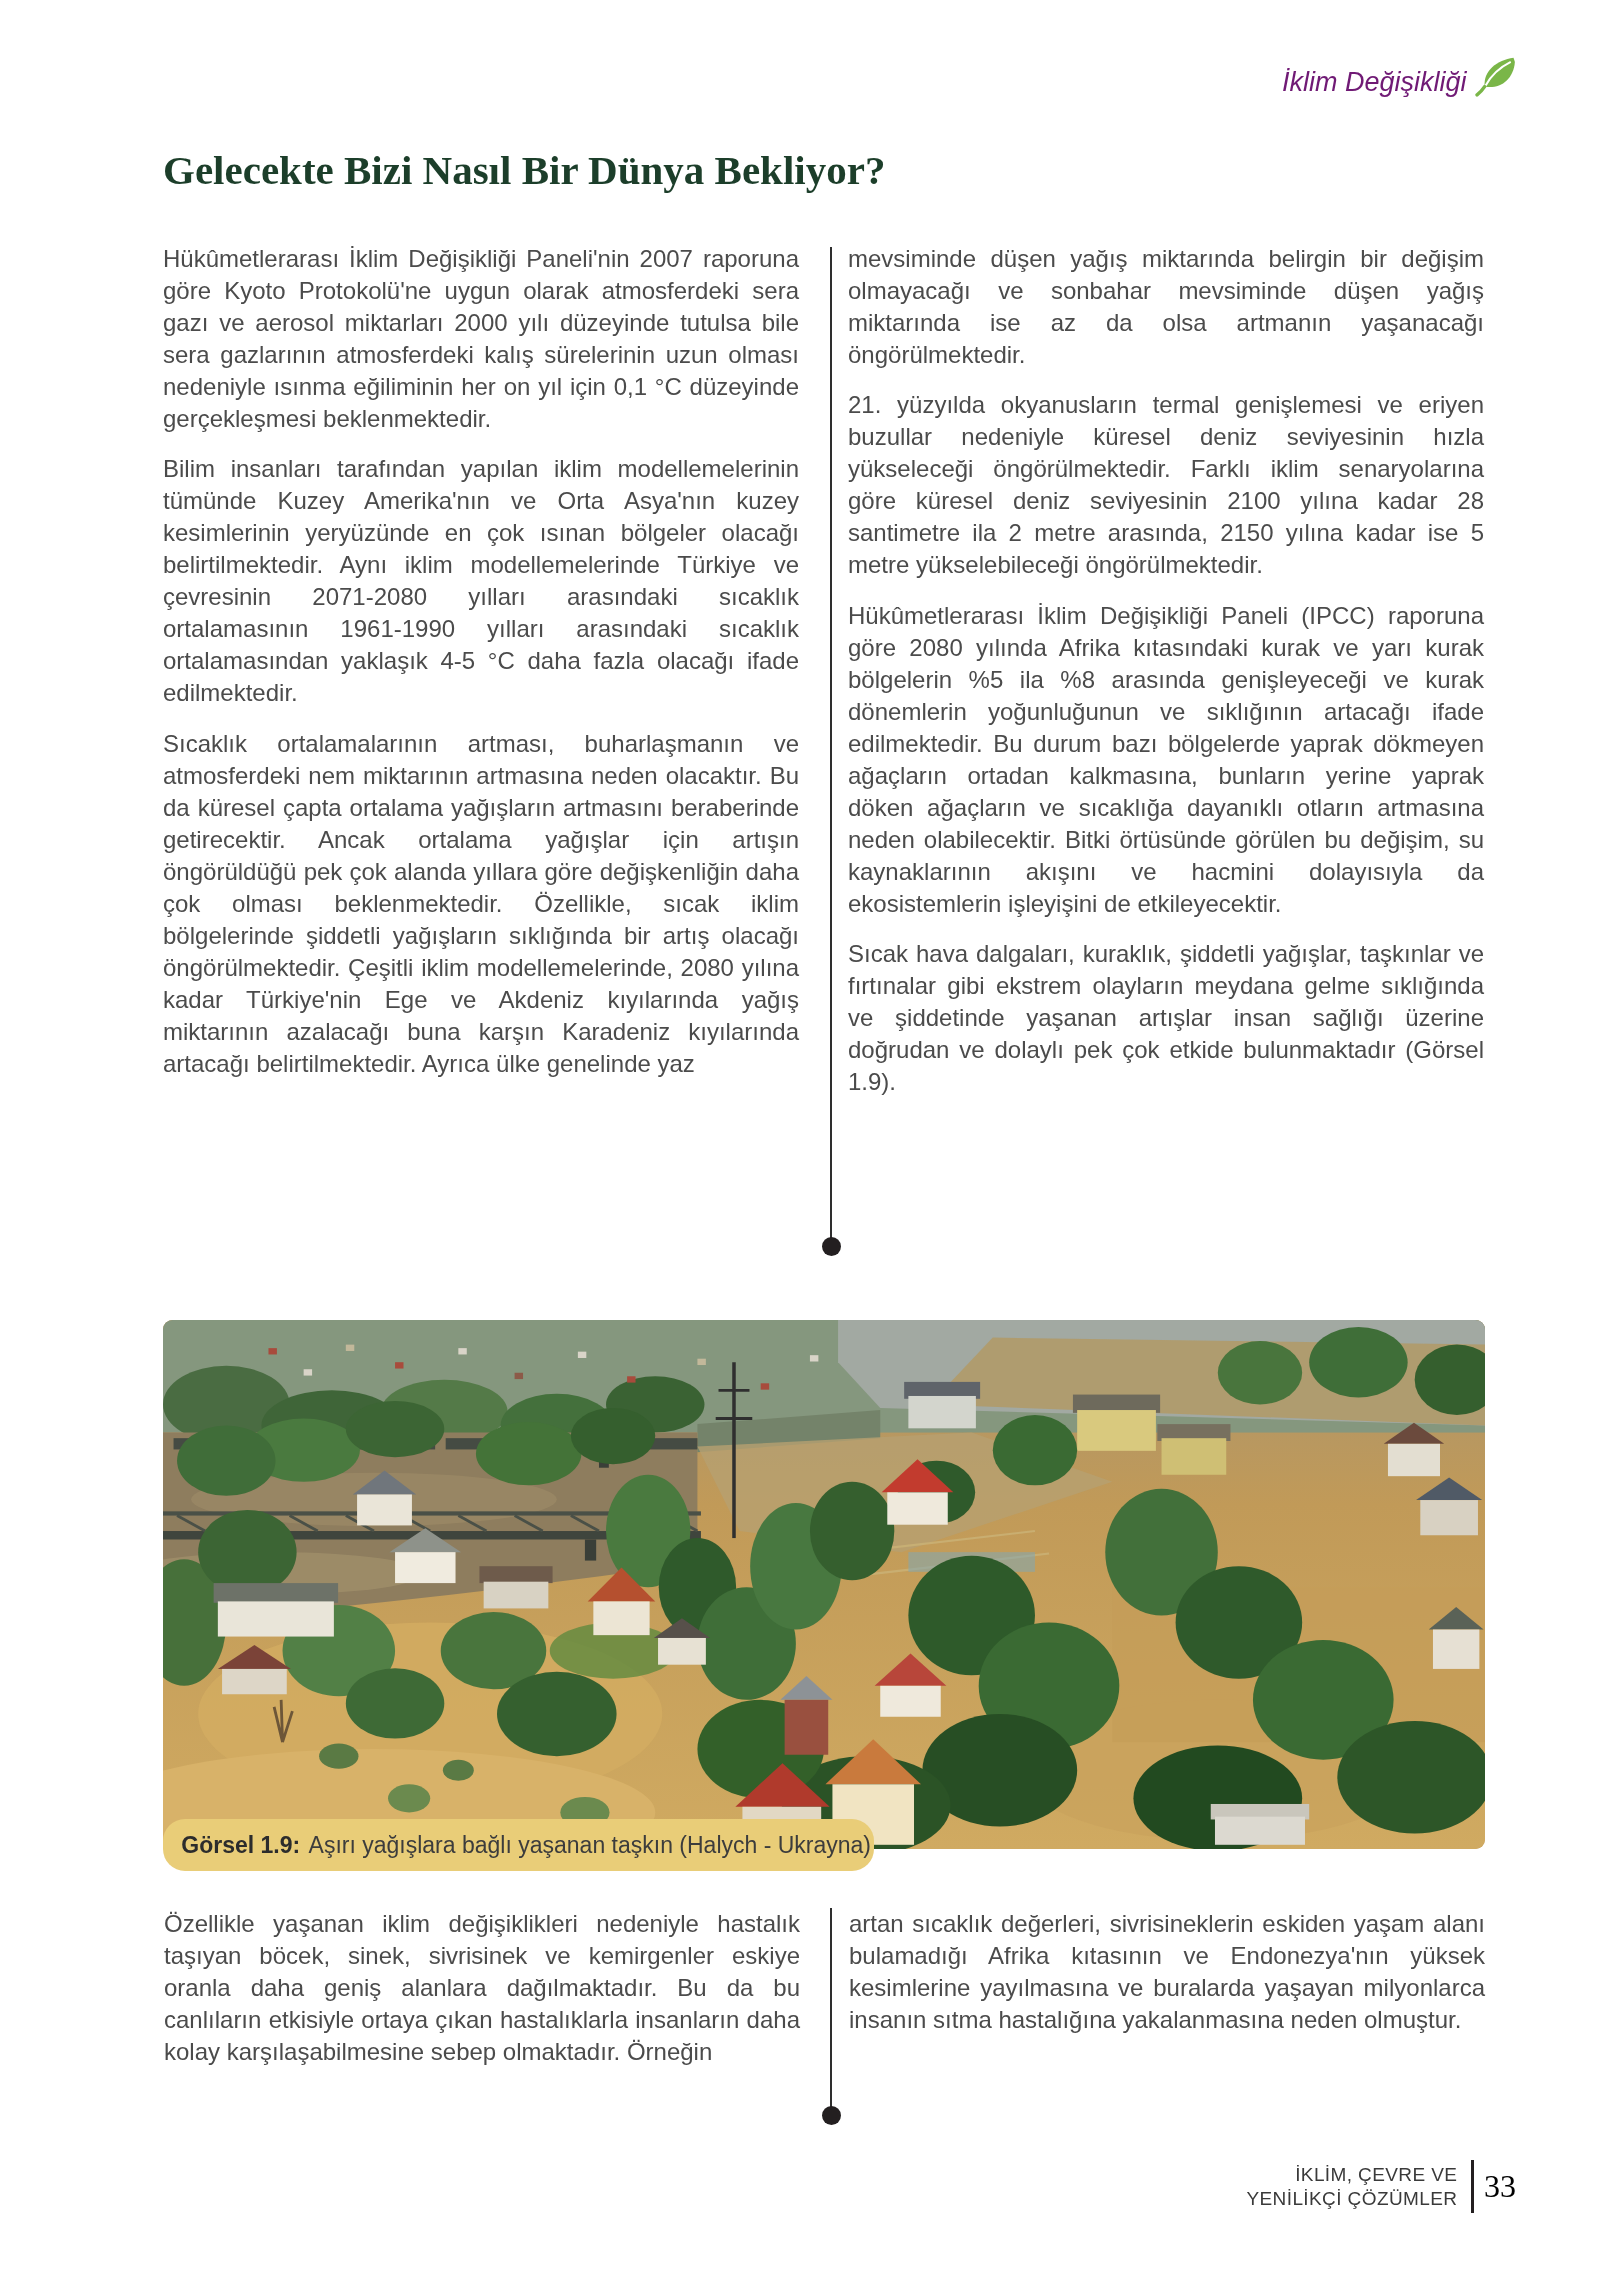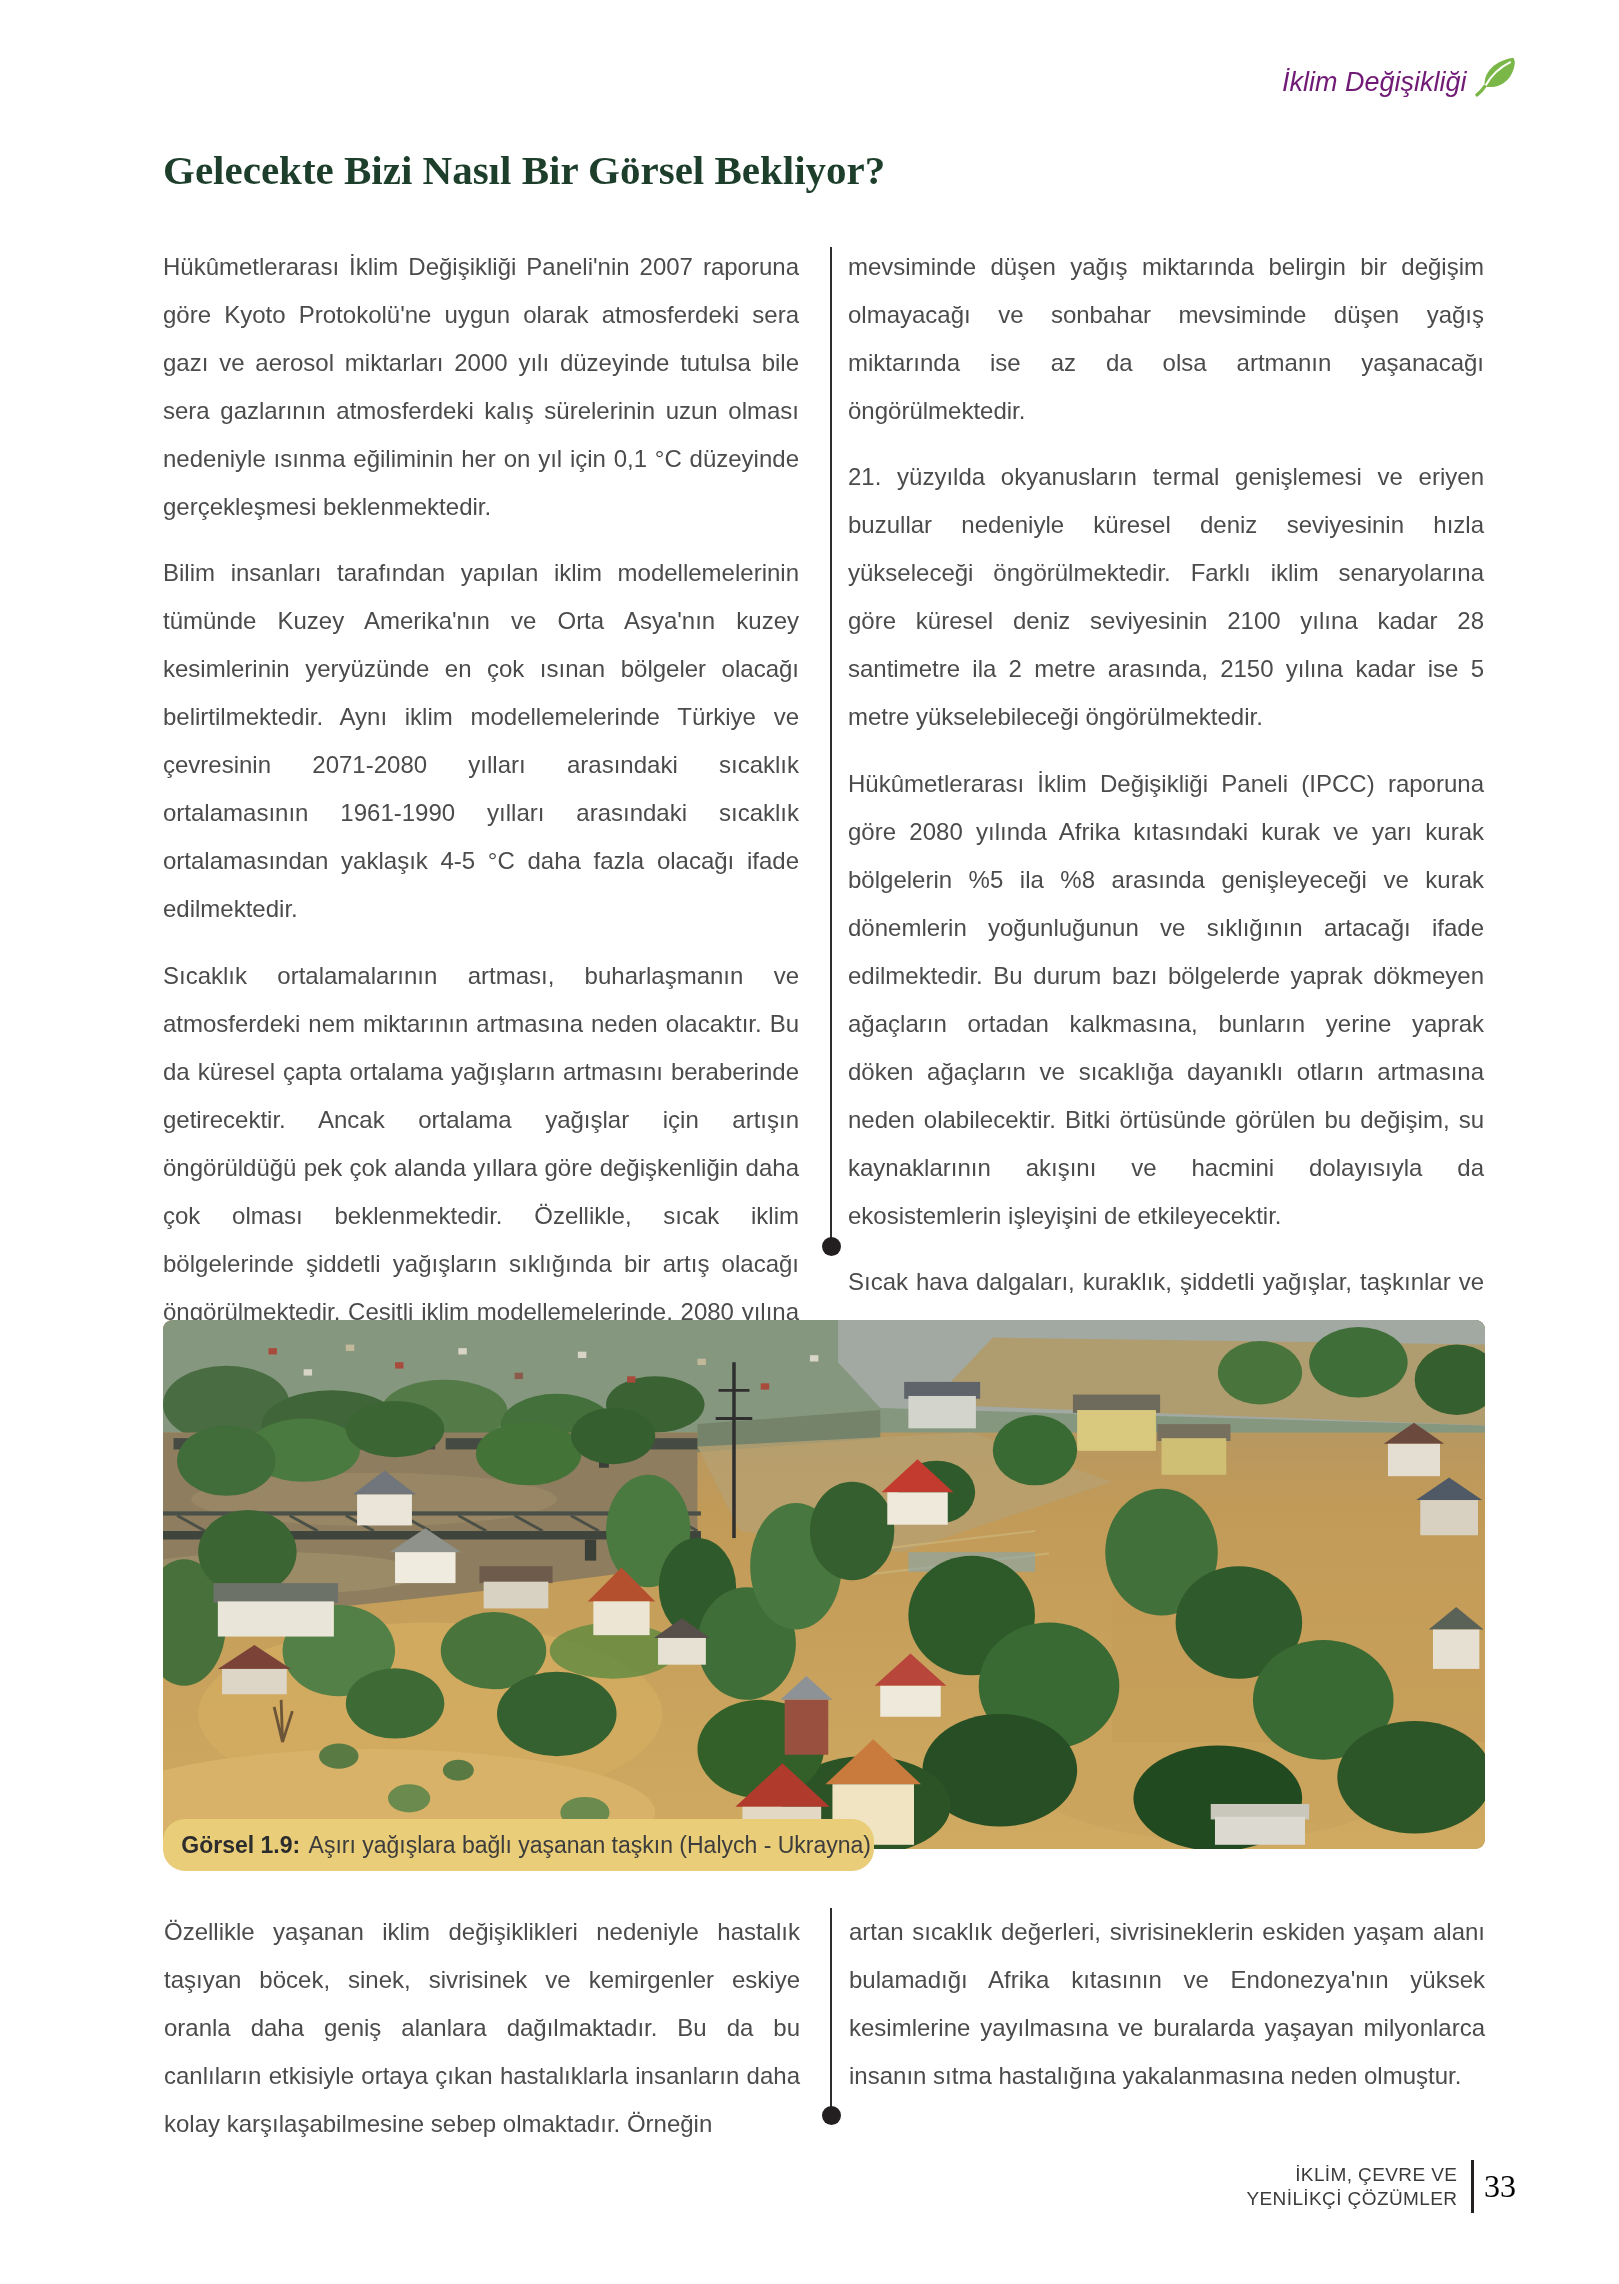--- a/index.html
+++ b/index.html
@@ -18,21 +18,21 @@
     position:absolute; left:163px; top:146px;
     font-family:"Liberation Serif", serif; font-weight:bold;
     font-size:41px; color:#1c3e2a;
   }
 
   
   .cols { position:absolute; left:163px; width:1322px; display:flex; gap:49px; }
   .cols-top { top:243px; }
   .cols-bottom { top:1908px;justify-content:flex-end; }
   .col { width:636px; }
-  .col p { font-size:24px; line-height:48px; text-align:justify; margin:0 0 18.3px 0; }
+  .col p { font-size:24px; line-height:32px; text-align:justify; margin:0 0 18.3px 0; }
 
   
   .divider-v { position:absolute; width:2.1px; background:#2e2e2e; z-index:2; }
   .divider-top { left:830px; top:247px; height:993px; }
   .divider-bottom { left:830px; top:1908px; height:201px; }
   .divider-dot { position:absolute; width:19px; height:19px; border-radius:50%; background:#231f20; left:822px; z-index:2; }
   .dot-top { top:1237px; }
   .dot-bottom { top:2106px; }
 
   
@@ -64,21 +64,21 @@
 
   <div class="header">
     <span class="header-label">İklim Değişikliği</span>
     <svg class="leaf" viewBox="0 0 64 64">
       <path d="M56 4 C32 8 12 22 14 46 C36 50 56 36 58 10 Z" fill="#7ab648"></path>
       <path d="M15 45 C22 32 36 18 52 10" stroke="#ffffff" stroke-width="3" fill="none"></path>
       <path d="M14 46 C10 52 7 55 3 58" stroke="#7ab648" stroke-width="5" fill="none" stroke-linecap="round"></path>
     </svg>
   </div>
 
-  <div class="title">Gelecekte Bizi Nasıl Bir Görsel Bekliyor?</div>
+  <div class="title">Gelecekte Bizi Nasıl Bir Dünya Bekliyor?</div>
 
   <div class="cols cols-top">
     <div class="col">
       <p>Hükûmetlerarası İklim Değişikliği Paneli'nin 2007 raporuna göre Kyoto Protokolü'ne uygun olarak atmosferdeki sera gazı ve aerosol miktarları 2000 yılı düzeyinde tutulsa bile sera gazlarının atmosferdeki kalış sürelerinin uzun olması nedeniyle ısınma eğiliminin her on yıl için 0,1 °C düzeyinde gerçekleşmesi beklenmektedir.</p>
       <p>Bilim insanları tarafından yapılan iklim modellemelerinin tümünde Kuzey Amerika'nın ve Orta Asya'nın kuzey kesimlerinin yeryüzünde en çok ısınan bölgeler olacağı belirtilmektedir. Aynı iklim modellemelerinde Türkiye ve çevresinin 2071-2080 yılları arasındaki sıcaklık ortalamasının 1961-1990 yılları arasındaki sıcaklık ortalamasından yaklaşık 4-5 °C daha fazla olacağı ifade edilmektedir.</p>
       <p>Sıcaklık ortalamalarının artması, buharlaşmanın ve atmosferdeki nem miktarının artmasına neden olacaktır. Bu da küresel çapta ortalama yağışların artmasını beraberinde getirecektir. Ancak ortalama yağışlar için artışın öngörüldüğü pek çok alanda yıllara göre değişkenliğin daha çok olması beklenmektedir. Özellikle, sıcak iklim bölgelerinde şiddetli yağışların sıklığında bir artış olacağı öngörülmektedir. Çeşitli iklim modellemelerinde, 2080 yılına kadar Türkiye'nin Ege ve Akdeniz kıyılarında yağış miktarının azalacağı buna karşın Karadeniz kıyılarında artacağı belirtilmektedir. Ayrıca ülke genelinde yaz</p>
     </div>
     <div class="col">
       <p>mevsiminde düşen yağış miktarında belirgin bir değişim olmayacağı ve sonbahar mevsiminde düşen yağış miktarında ise az da olsa artmanın yaşanacağı öngörülmektedir.</p>
       <p>21. yüzyılda okyanusların termal genişlemesi ve eriyen buzullar nedeniyle küresel deniz seviyesinin hızla yükseleceği öngörülmektedir. Farklı iklim senaryolarına göre küresel deniz seviyesinin 2100 yılına kadar 28 santimetre ila 2 metre arasında, 2150 yılına kadar ise 5 metre yükselebileceği öngörülmektedir.</p>

